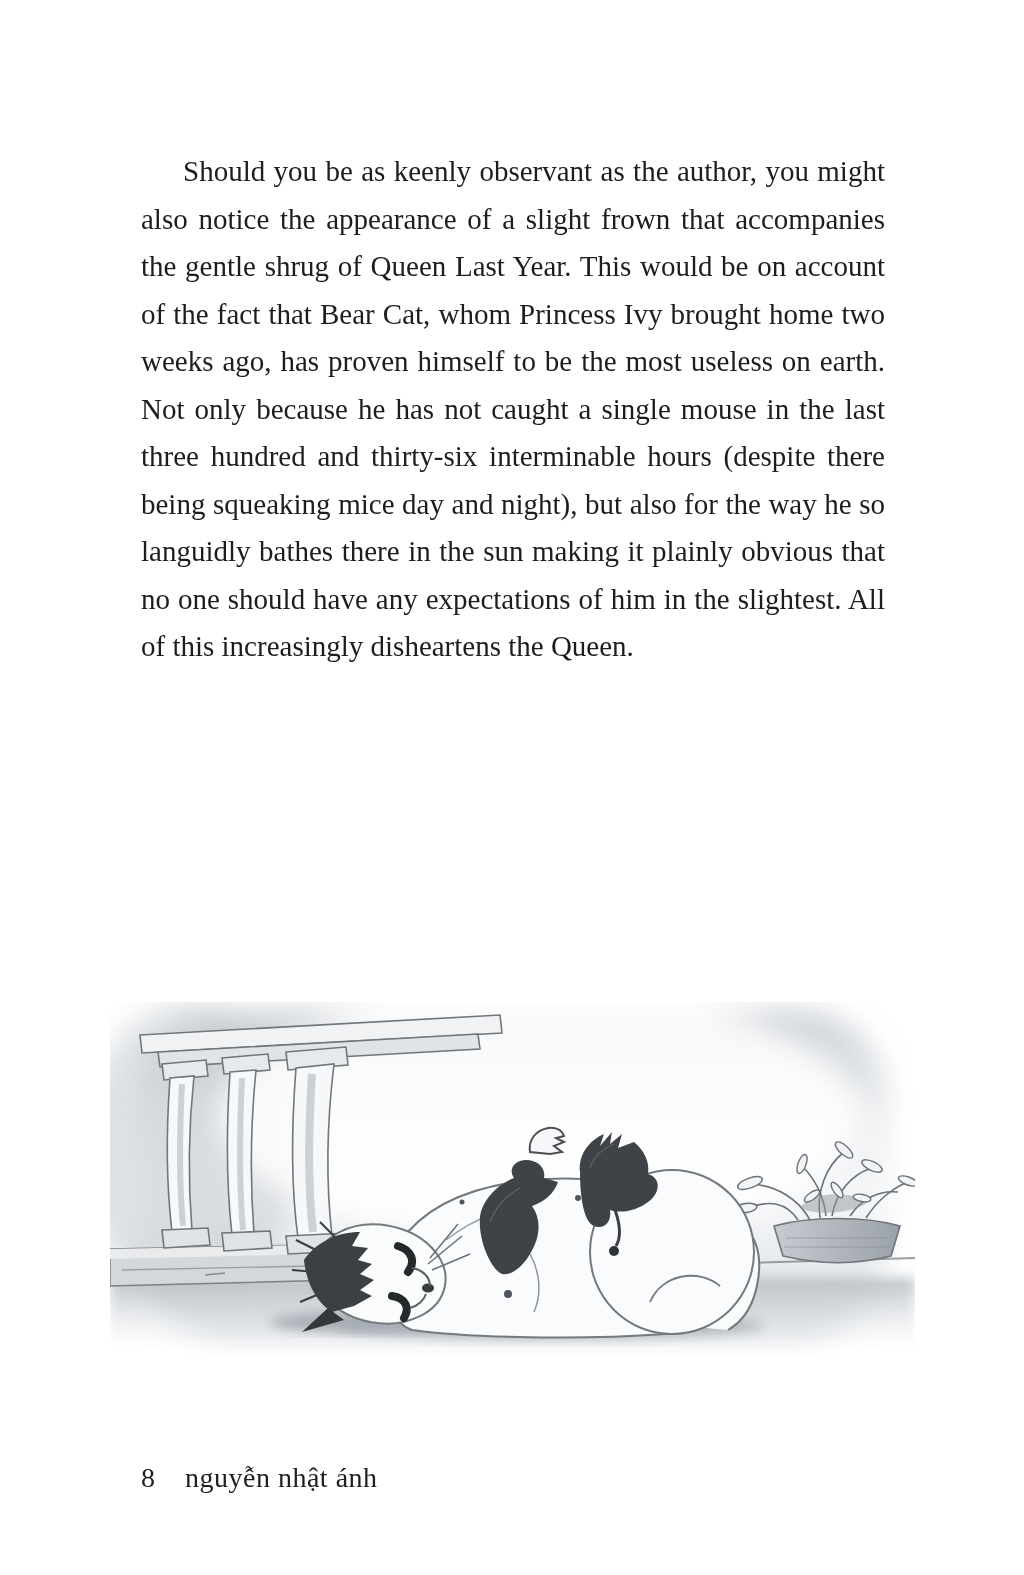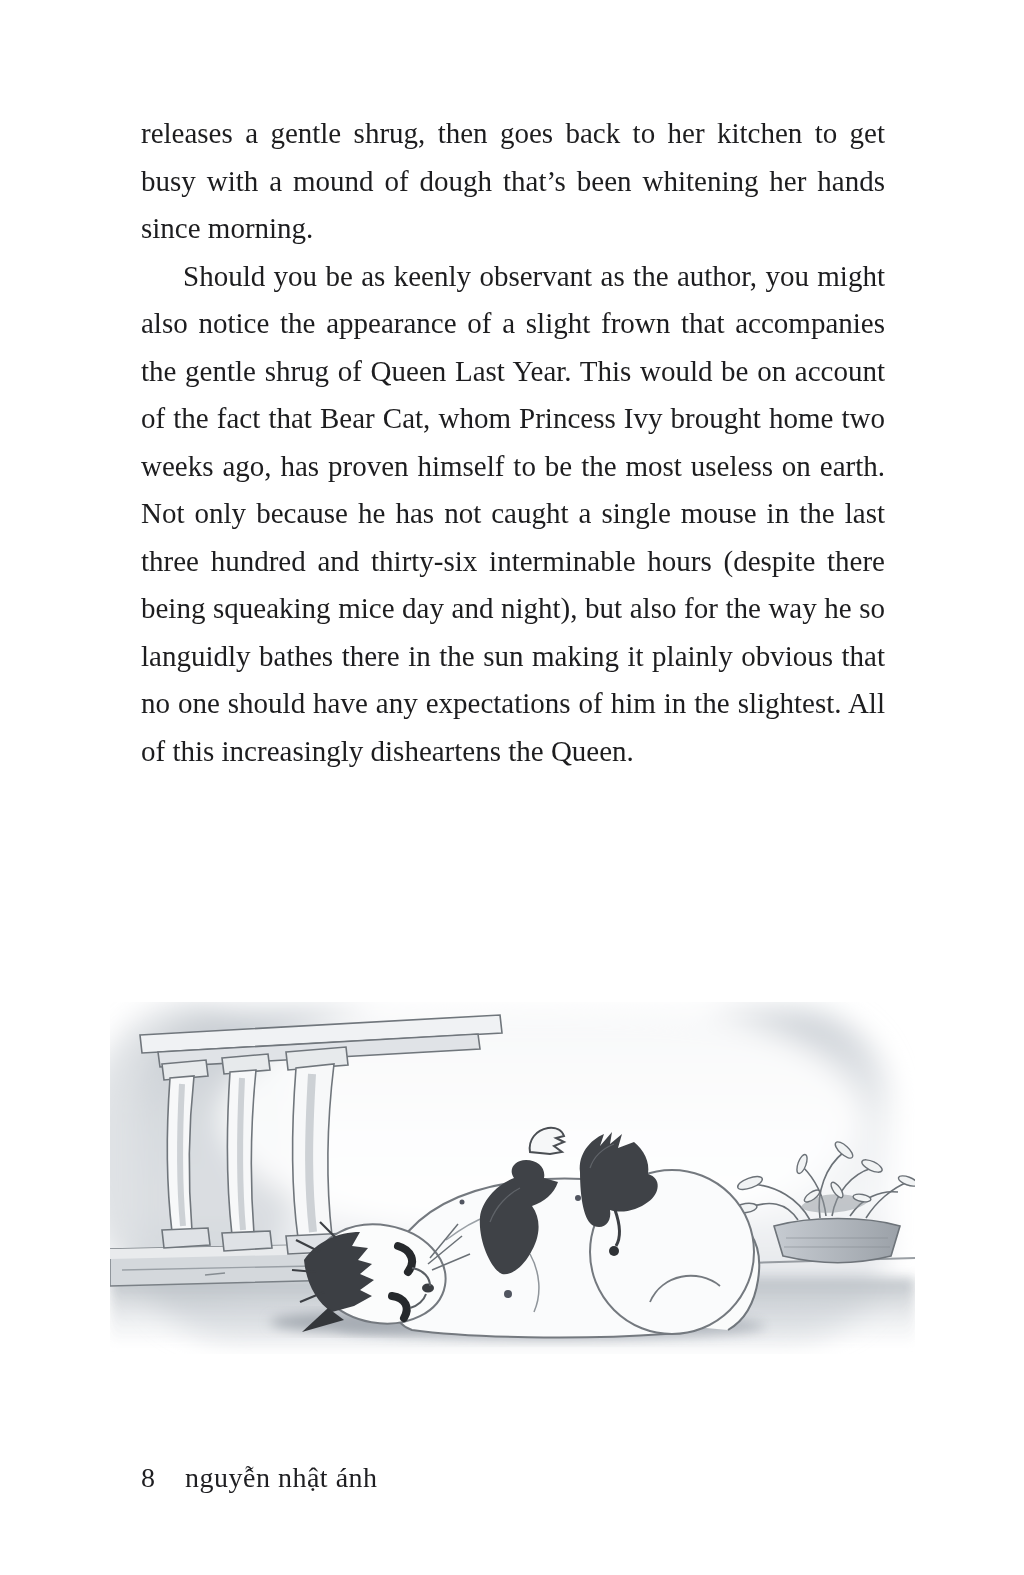--- a/index.html
+++ b/index.html
@@ -13,39 +13,38 @@
   .page{position:absolute;inset:0;background:#ffffff;}
   .text-block{
     position:absolute;
     left:141px;top:110px;width:744px;
     font-size:29px;line-height:47.5px;
     color:#1d1d1f;
     text-align:justify;
     text-justify:inter-word;
   }
   .text-block p{margin:0;padding:0;}
-  .text-block p.indented{text-indent:42px;}
+  .text-block p.indented{text-indent:42px;margin-top:38px;}
   .illustration{
     position:absolute;left:110px;top:1002px;width:805px;height:352px;
   }
   .footer{
     position:absolute;left:141px;top:1462px;
     font-size:28px;color:#1f1f22;
     display:flex;align-items:baseline;
   }
   .footer .pgnum{margin-right:30px;}
   .footer .author{letter-spacing:.5px;}
 </style>
 </head>
 <body>
 
 <div class="page">
 
   <div class="text-block">
-    <p>releases a gentle shrug, then goes back to her kitchen to get busy with a mound of dough that’s been whitening her hands since morning.</p>
     <p class="indented">Should you be as keenly observant as the author, you might also notice the appearance of a slight frown that accompanies the gentle shrug of Queen Last Year. This would be on account of the fact that Bear Cat, whom Princess Ivy brought home two weeks ago, has proven himself to be the most useless on earth. Not only because he has not caught a single mouse in the last three hundred and thirty-six interminable hours (despite there being squeaking mice day and night), but also for the way he so languidly bathes there in the sun making it plainly obvious that no one should have any expectations of him in the slightest. All of this increasingly disheartens the Queen.</p>
   </div>
 
   <div class="illustration">
     <svg width="805" height="352" viewBox="0 0 805 352" xmlns="http://www.w3.org/2000/svg">
       <defs>
         <filter id="soft" x="-25%" y="-25%" width="150%" height="150%">
             <feGaussianBlur stdDeviation="14"></feGaussianBlur>
           </filter>
         <filter id="soft2" x="-30%" y="-30%" width="160%" height="160%">

